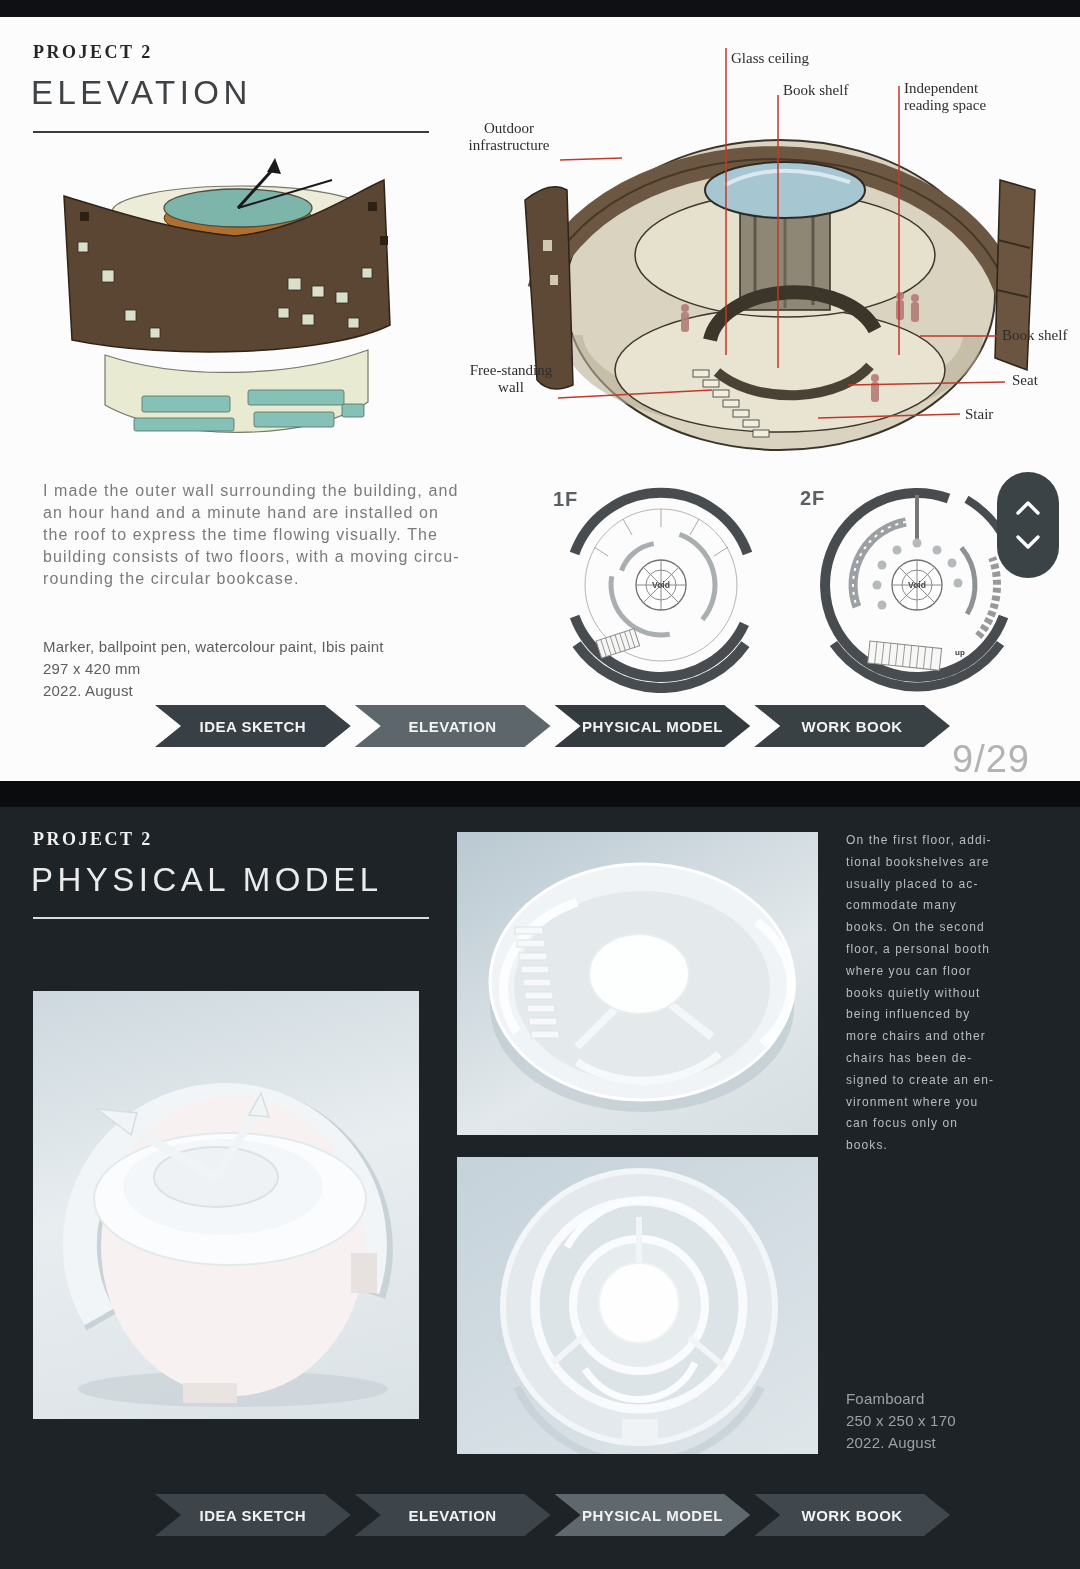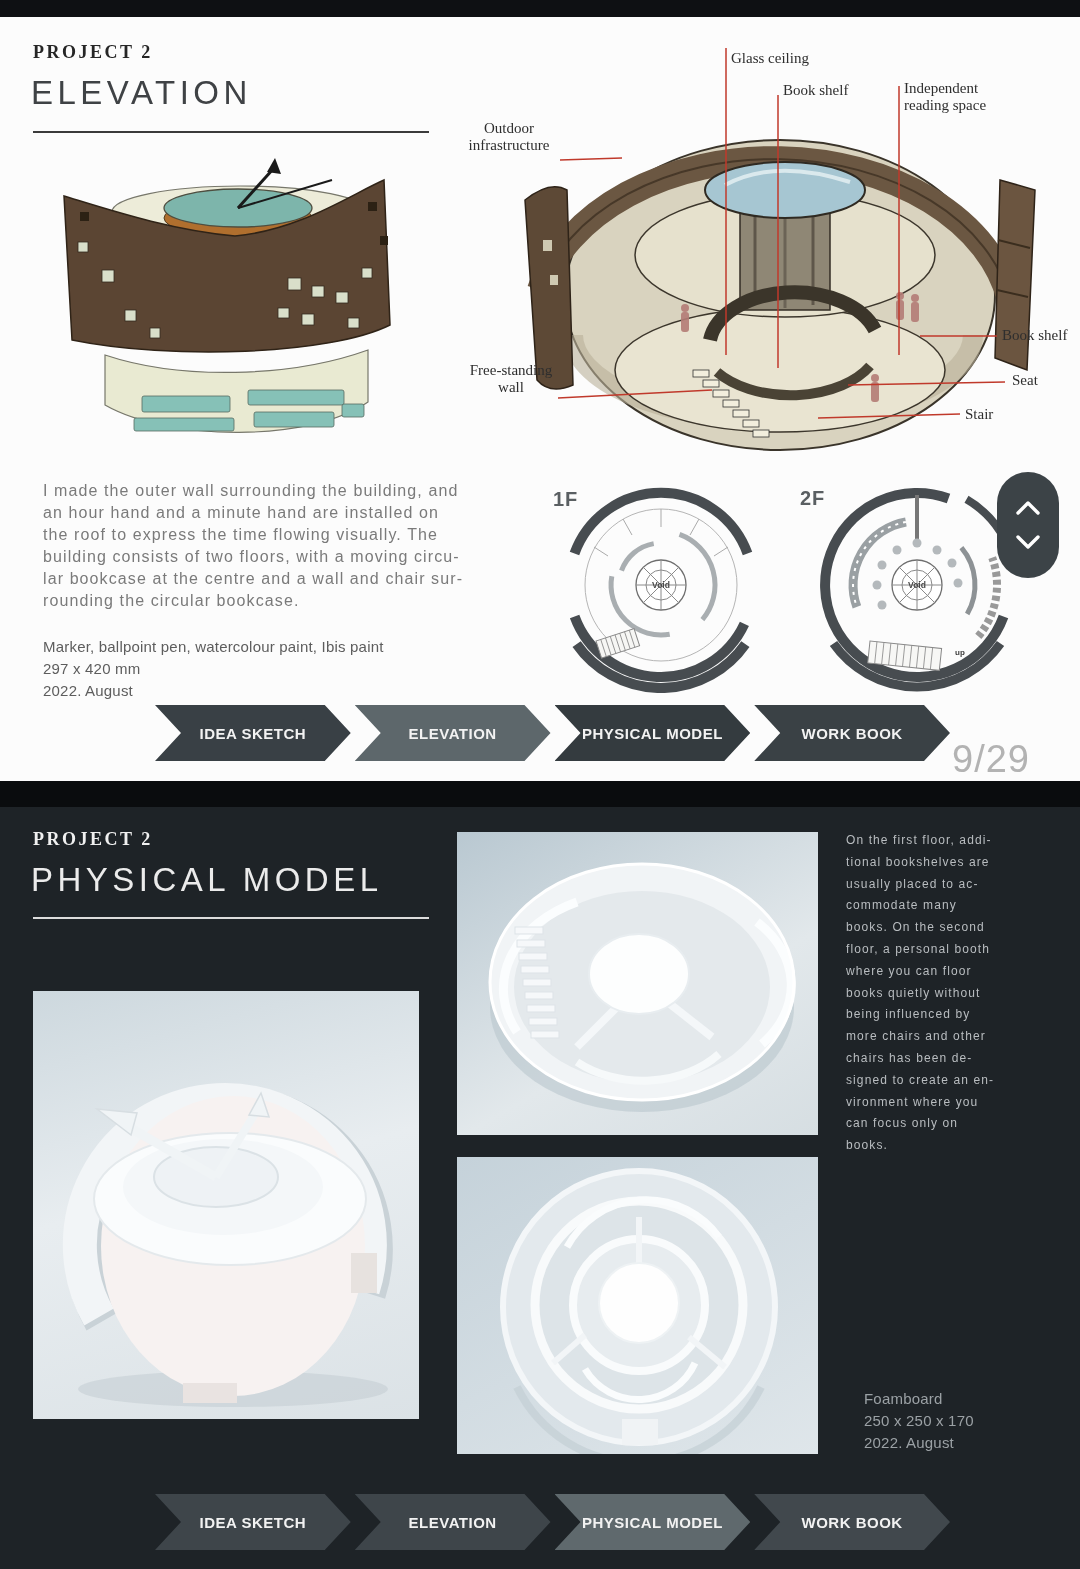--- a/index.html
+++ b/index.html
@@ -18,31 +18,31 @@
   .page2 .proj-label{color:#f0f0f0;}
   .page2 .page-title{color:#ebebeb;}
   .page2 .title-underline{background:#dcdcdc;}
 
   
   .desc{position:absolute;color:#7a7a7a;font-size:16px;line-height:22px;letter-spacing:1.1px;}
   .desc div{white-space:nowrap;}
   .materials{position:absolute;color:#5d5d5d;font-size:15px;line-height:22px;letter-spacing:.2px;}
   .materials div{white-space:nowrap;}
   .page2 .desc{color:#b9bdc0;font-size:12px;line-height:21.8px;letter-spacing:1.1px;}
-  .page2 .materials{color:#9ba1a5;margin-left:18px;}
+  .page2 .materials{color:#9ba1a5;}
 
   
   .ann{position:absolute;font-family:"Liberation Serif",serif;font-size:15px;color:#2e2e2e;
        line-height:17px;white-space:nowrap;}
   .ann.center{text-align:center;white-space:normal;}
 
   .plan-label{position:absolute;font-size:20px;font-weight:bold;color:#5a5f62;letter-spacing:1px;}
 
   
-  .nav-row{position:absolute;left:155px;width:795px;height:56px;display:flex;gap:4px;}
+  .nav-row{position:absolute;left:155px;width:795px;height:42px;display:flex;gap:4px;}
   .arrow{flex:1;display:flex;align-items:center;justify-content:center;
          color:#f2f2f2;font-size:15px;font-weight:bold;letter-spacing:.5px;white-space:nowrap;
          clip-path:polygon(0 0,calc(100% - 26px) 0,100% 50%,calc(100% - 26px) 100%,0 100%,26px 50%);
          padding:0 26px;}
   .nav-top .a1{background:#394045;} .nav-top .a2{background:#5d676b;}
   .nav-top .a3{background:#343b3f;} .nav-top .a4{background:#3a4145;}
   .nav-bottom .a1{background:#3e454a;} .nav-bottom .a2{background:#3e454a;}
   .nav-bottom .a3{background:#5f696d;} .nav-bottom .a4{background:#41484d;}
 
   .page-number{position:absolute;font-size:38px;color:#b3b3b3;letter-spacing:1px;}
@@ -197,21 +197,20 @@
       <div class="ann" style="left:547px;top:287px">Book shelf</div>
       <div class="ann" style="left:557px;top:332px">Seat</div>
       <div class="ann" style="left:510px;top:366px">Stair</div>
     </div>
 
     <div class="desc" style="left:43px;top:463px;width:470px">
       <div>I made the outer wall surrounding the building, and</div>
       <div>an hour hand and a minute hand are installed on</div>
       <div>the roof to express the time flowing visually. The</div>
       <div>building consists of two floors, with a moving circu-</div>
-      <div>lar bookcase at the centre and a wall and chair sur-</div>
       <div>rounding the circular bookcase.</div>
     </div>
     <div class="materials" style="left:43px;top:619px">
       <div>Marker, ballpoint pen, watercolour paint, Ibis paint</div>
       <div>297 x 420 mm</div>
       <div>2022. August</div>
     </div>
 
     <div class="plan-label" style="left:553px;top:471px">1F</div>
     <div class="fig" style="left:556px;top:466px;width:215px;height:210px">

